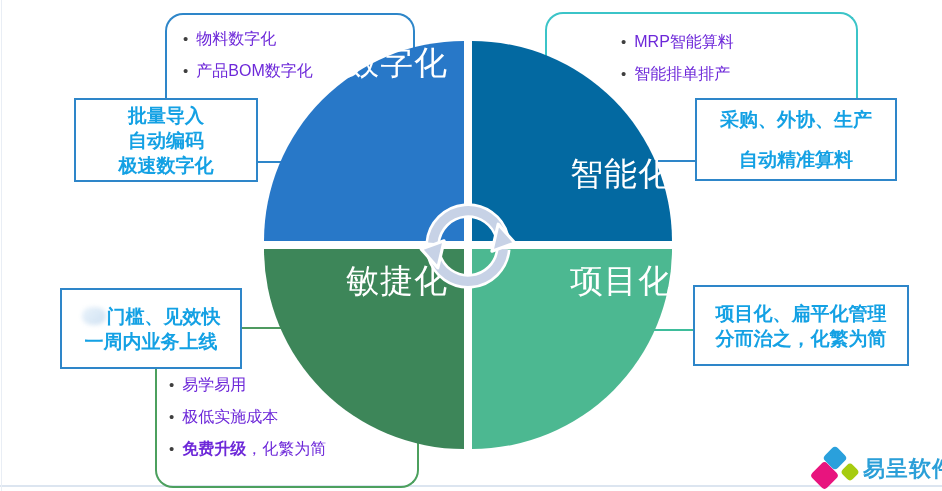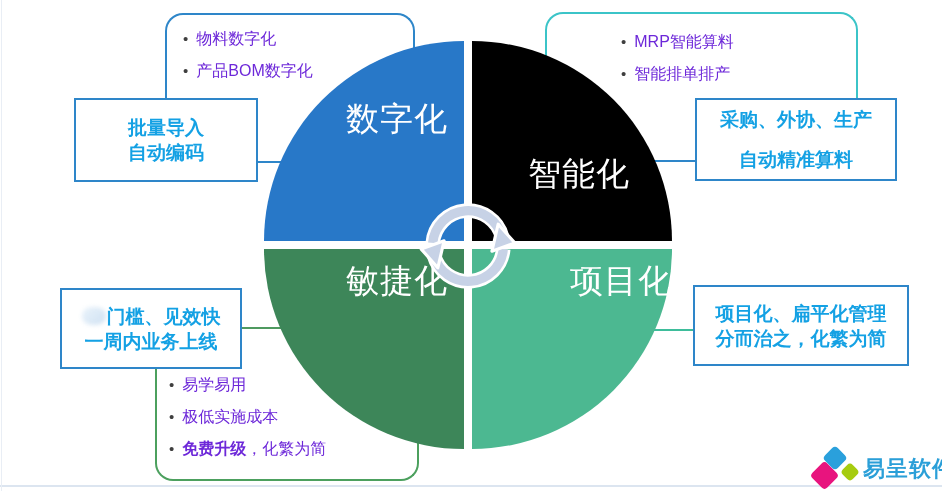--- a/index.html
+++ b/index.html
@@ -9,40 +9,40 @@
   
   .edge-bottom{position:absolute;left:0;top:485px;width:942px;height:2px;background:#dce5f0;}
   .edge-left{position:absolute;left:1px;top:0;width:1px;height:491px;background:#e9eef5;}
 
   
   .listbox{position:absolute;border:2px solid;z-index:1;}
   .listbox.top{border-bottom:none;border-radius:18px 18px 0 0;}
   .listbox.bottom{border-top:none;border-radius:0 0 18px 18px;}
   #list-digital{left:165px;top:13px;width:230px;height:87px;border-color:#2e86c9;padding:8px 0 0 16px;}
   #list-smart{left:545px;top:12px;width:235px;height:88px;border-color:#3bc4c8;padding:12px 0 0 74px;}
-  #list-agile{left:155px;top:363px;width:248px;height:110px;border-color:#4ca05e;padding:6px 0 0 12px;}
+  #list-agile{left:155px;top:363px;width:248px;height:110px;border-color:#4ca05e;padding:6px 0 7px 12px;}
   #list-project{left:533px;top:362px;width:247px;height:111px;border-color:#3ebd9b;padding:10px 0 0 82px;}
   .listbox ul{list-style:none;margin:0;padding:0;}
   .listbox li{font-size:16px;line-height:32px;color:#6d28d9;white-space:nowrap;}
   .bullet::before{content:"•";margin-right:8px;color:#3f3f3f;font-size:15px;}
   .bold-seg{font-weight:bold;}
 
   
   .conn{position:absolute;height:2px;z-index:1;}
   #conn-tl{left:237px;top:161px;width:60px;background:#2e86c9;}
   #conn-tr{left:640px;top:160px;width:55px;background:#2e86c9;}
   #conn-bl{left:238px;top:327px;width:60px;background:#4f9a60;}
   #conn-br{left:638px;top:329px;width:55px;background:#3ebd9b;}
 
   
   #circle{position:absolute;left:264px;top:41px;width:408px;height:408px;display:grid;
           grid-template-columns:200px 200px;grid-template-rows:200px 200px;gap:8px;z-index:2;}
   .quad{display:flex;color:#fff;font-size:33px;letter-spacing:1px;}
-  .quad-tl{background:#2878c8;border-radius:200px 0 0 0;justify-content:flex-end;align-items:center;padding:0 16px 44px 0;}
-  .quad-tr{background:#000000;border-radius:0 200px 0 0;justify-content:center;align-items:flex-end;padding:0 0 44px 14px;}
+  .quad-tl{background:#2878c8;border-radius:200px 0 0 0;justify-content:flex-end;align-items:flex-start;padding:0 16px 44px 0;}
+  .quad-tr{background:#0369a1;border-radius:0 200px 0 0;justify-content:flex-end;align-items:flex-end;padding:0 0 44px 14px;}
   .quad-bl{background:#3d8659;border-radius:0 0 0 200px;justify-content:flex-end;align-items:flex-start;padding:10px 16px 0 0;}
   .quad-br{background:#4cb891;border-radius:0 0 200px 0;justify-content:flex-end;align-items:flex-start;padding:10px 0 0 14px;}
 
   
   #center-icon{position:absolute;left:416px;top:194px;width:104px;height:104px;z-index:3;}
 
   
   .callout{position:absolute;background:#fff;border:2px solid #2e86c9;z-index:5;
            display:flex;flex-direction:column;justify-content:center;align-items:center;
            font-weight:bold;color:#14a1e4;font-size:19px;line-height:25px;text-align:center;}
@@ -117,20 +117,21 @@
     <path d="M 83.9 53 A 34 34 0 0 1 17.2 58.8" fill="none" stroke="#ffffff" stroke-width="14"></path>
     <path d="M 16.1 47 A 34 34 0 0 1 82.8 41.2" fill="none" stroke="#c7d2e6" stroke-width="9"></path>
     <path d="M 83.9 53 A 34 34 0 0 1 17.2 58.8" fill="none" stroke="#c7d2e6" stroke-width="9"></path>
     <polygon points="79,29 95,47 73,55" fill="#c7d2e6" stroke="#ffffff" stroke-width="3" stroke-linejoin="round"></polygon>
     <polygon points="21,71 5,53 27,45" fill="#c7d2e6" stroke="#ffffff" stroke-width="3" stroke-linejoin="round"></polygon>
   </svg>
 
   <div class="callout" id="co-digital">
     <div>批量导入</div>
     <div>自动编码</div>
+    <div>极速数字化</div>
   </div>
 
   <div class="callout" id="co-smart">
     <div>采购、外协、生产</div>
     <div>自动精准算料</div>
   </div>
 
   <div class="callout" id="co-project">
     <div>项目化、扁平化管理</div>
     <div>分而治之，化繁为简</div>

